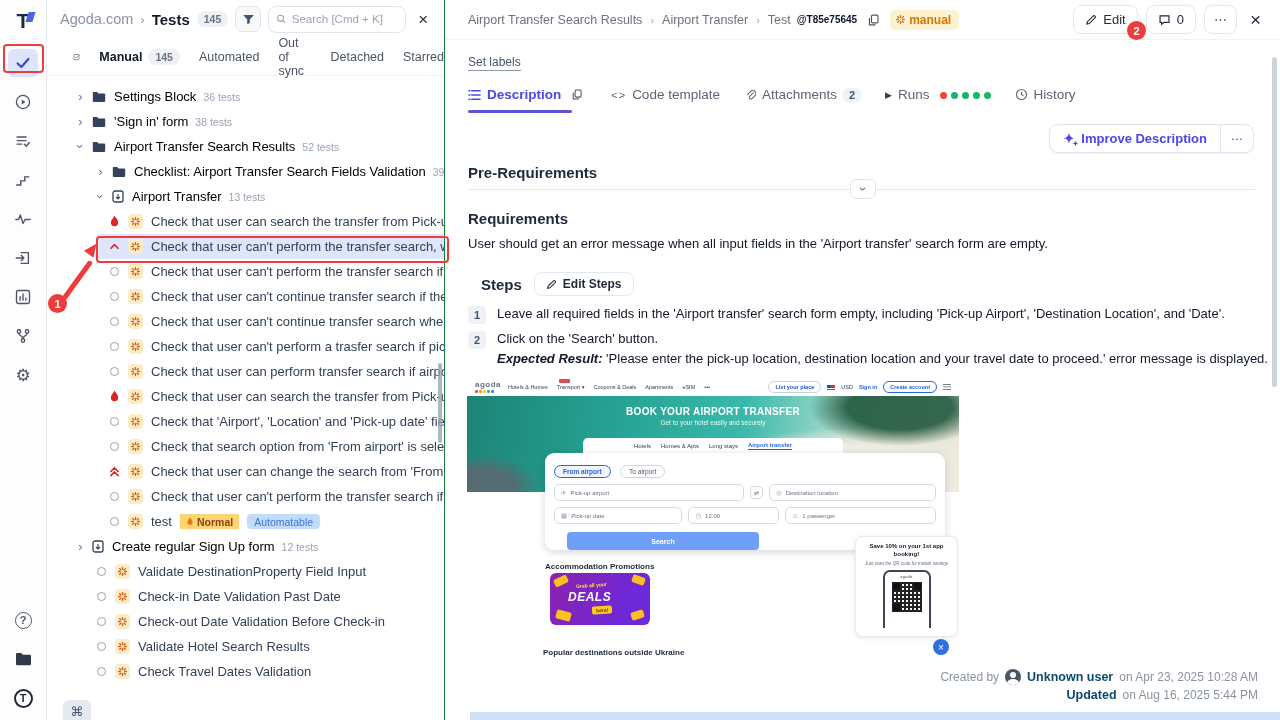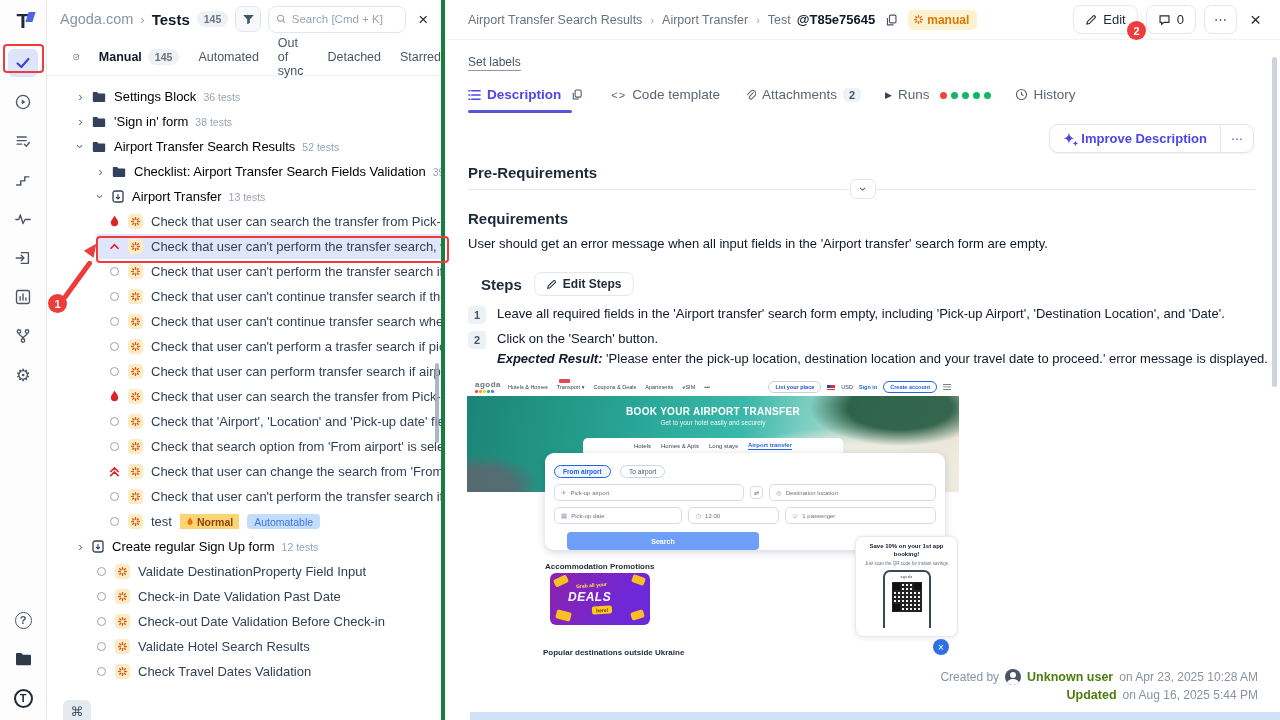--- a/index.html
+++ b/index.html
@@ -12,21 +12,21 @@
   .sb-item svg { display:block; }
   .sb-active { background:#dde4fb; }
   #sb-logo { margin:9px auto 14px; position:relative; width:24px; height:26px; text-align:center; font-weight:800; font-size:21px; color:#1e293b; }
   #sb-logo .wedge { position:absolute; right:1px; top:3px; width:7px; height:10px; background:#4f63e6; transform:skewX(-18deg); }
   .sb-gap { height:11px; }
   .sb-bottom { position:absolute; bottom:8px; left:0; width:100%; }
   .help-circle { width:17px; height:17px; border:1.5px solid #4b5563; border-radius:50%; font-size:11px; font-weight:700; color:#4b5563; display:flex; align-items:center; justify-content:center; }
   .logo-circle { width:19px; height:19px; border:2px solid #1f2937; border-radius:50%; font-size:11px; font-weight:800; color:#1f2937; display:flex; align-items:center; justify-content:center; }
 
   
-  #tree { position:absolute; left:47px; top:0; width:398px; height:720px; background:#fff; border-right:4px solid #15803d; overflow:hidden; }
+  #tree { position:absolute; left:47px; top:0; width:398px; height:720px; background:#fff; border-right:1px solid #15803d; overflow:hidden; }
   #tree-header { height:38px; display:flex; align-items:center; padding-left:13px; gap:7px; }
   .crumb-proj { color:#8b93a1; font-size:14.5px; }
   .crumb-sep { color:#9aa3b2; font-size:13px; }
   .crumb-cur { color:#111827; font-size:15px; font-weight:700; }
   .pill { background:#eef1f5; color:#6b7280; font-size:10.5px; font-weight:600; border-radius:9px; padding:2px 7px; }
   .filter-btn { width:26px; height:26px; border:1px solid #e2e6ec; background:#f8f9fb; border-radius:7px; display:flex; align-items:center; justify-content:center; }
   #search-box { width:138px; height:27px; border:1px solid #e2e6ec; border-radius:8px; display:flex; align-items:center; gap:5px; padding:0 7px; background:#fff; }
   #search-box input { border:none; outline:none; width:100%; font-size:11.5px; color:#374151; font-family:"Liberation Sans",sans-serif; background:transparent; }
   #search-box input::placeholder { color:#9aa3b2; }
   .x-btn { font-size:17px; color:#1f2937; line-height:1; padding:2px 5px; }
@@ -47,21 +47,21 @@
   .badge-warn { background:#fbd474; color:#92400e; font-size:10.5px; font-weight:600; border-radius:0; padding:1.5px 6px; margin-left:8px; display:inline-flex; align-items:center; gap:3px; }
   .badge-info { background:#c4dcfb; color:#3b77e0; font-size:10.5px; border-radius:4px; padding:1.5px 7px; margin-left:8px; }
   #cmd-btn { position:absolute; left:16px; bottom:-2px; width:28px; height:22px; background:#e5e9f0; border-radius:6px 6px 0 0; color:#475569; font-size:13px; display:flex; align-items:center; justify-content:center; }
   #tree-scrollbar { position:absolute; right:2px; top:363px; width:4px; height:80px; background:#9aa4b2; border-radius:2px; opacity:.8; }
 
   
   #detail { position:absolute; left:445px; top:0; width:835px; height:720px; background:#fff; }
   #d-header { position:absolute; left:0; top:0; width:100%; height:40px; border-bottom:1px solid #f1f3f6; display:flex; align-items:center; padding:0 14px 0 23px; gap:6px; }
   .d-crumb { color:#6b7280; font-size:12.5px; }
   .d-sep { color:#9aa3b2; font-size:11px; padding:0 2px; }
-  .d-id { color:#0f172a; font-size:13px; font-weight:700; }
+  .d-id { color:#0f172a; font-size:10px; font-weight:700; }
   .copy-ic { margin:0 4px; display:inline-flex; }
   .manual-badge { background:#fdf2cf; color:#d97706; font-size:12px; font-weight:600; border-radius:5px; padding:3px 8px 3px 6px; display:inline-flex; align-items:center; gap:4px; }
   #d-actions { margin-left:auto; display:flex; align-items:center; gap:8px; }
   .hbtn { border:1px solid #e2e8f0; border-radius:8px; background:#fff; height:29px; padding:0 11px; display:inline-flex; align-items:center; gap:6px; font-size:13px; font-weight:500; color:#1f2937; }
   #set-labels { position:absolute; left:23px; top:55px; font-size:12px; color:#475569; border-bottom:1px solid #8f98a8; padding-bottom:1px; }
   #tabs { position:absolute; left:23px; top:87px; display:flex; align-items:center; gap:24px; font-size:13.5px; color:#5b6574; }
   .tab { display:flex; align-items:center; gap:6px; }
   .tab-active { color:#4f46e5; font-weight:600; }
   #tab-underline { position:absolute; left:23px; top:110px; width:104px; height:3px; background:#5a54d6; border-radius:2px; }
   .att-pill { background:#eef1f5; color:#475569; font-size:11px; font-weight:600; border-radius:5px; padding:1px 6px; }
@@ -137,21 +137,21 @@
       linear-gradient(#111,#111) 1px 22px/7px 7px no-repeat,
       repeating-linear-gradient(0deg,#222 0 2px,transparent 2px 4px),
       repeating-linear-gradient(90deg,#222 0 2px,#f5f5f5 2px 4px); }
   .ag-applogo { font-size:3.5px; color:#6b7280; font-weight:700; letter-spacing:.3px; }
   #ag-close { position:absolute; left:466px; top:261px; width:16px; height:16px; border-radius:50%; background:#2f6fe4; color:#fff; font-size:10px; display:flex; align-items:center; justify-content:center; }
   #ag-popular { position:absolute; left:76px; top:270px; font-size:8px; font-weight:700; color:#1f2937; }
 
   
   #d-footer { position:absolute; right:22px; top:668px; text-align:right; font-size:12px; color:#8b93a1; }
   #d-footer .line { display:flex; align-items:center; justify-content:flex-end; gap:6px; height:18px; }
-  #d-footer b { color:#4d7c0f; font-size:12.5px; }
+  #d-footer b { color:#0c4a6e; font-size:12.5px; }
   .avatar { width:16px; height:16px; border-radius:50%; background:#475569; position:relative; overflow:hidden; flex:0 0 auto; }
   .avatar:before { content:""; position:absolute; left:5px; top:3px; width:6px; height:6px; border-radius:50%; background:#fff; }
   .avatar:after { content:""; position:absolute; left:2px; top:10px; width:12px; height:8px; border-radius:50%; background:#fff; }
   #d-scrollbar { position:absolute; right:3px; top:57px; width:5px; height:330px; background:#ccd3dd; border-radius:3px; }
   #bottom-bar { position:absolute; left:25px; right:0; top:712px; height:8px; background:#cfe0f7; }
 
   
   .anno-rect { position:absolute; border:2.5px solid #ee3b3b; border-radius:4px; z-index:20; pointer-events:none; }
   .anno-badge { position:absolute; width:19px; height:19px; border-radius:50%; background:#ee3b3b; color:#fff; font-size:11px; font-weight:700; display:flex; align-items:center; justify-content:center; z-index:21; }
   #anno-shaft { position:absolute; left:64px; top:296px; width:46px; height:5px; background:#ee3b3b; transform:rotate(-54deg); transform-origin:left center; border-radius:3px; z-index:20; }

